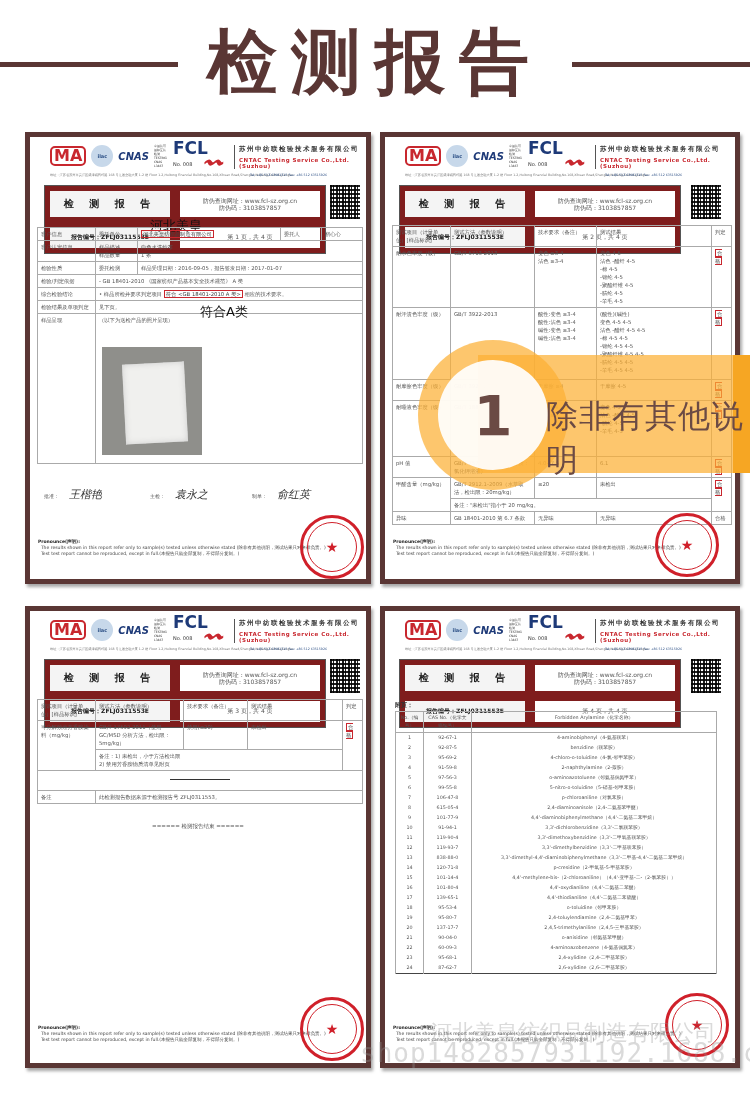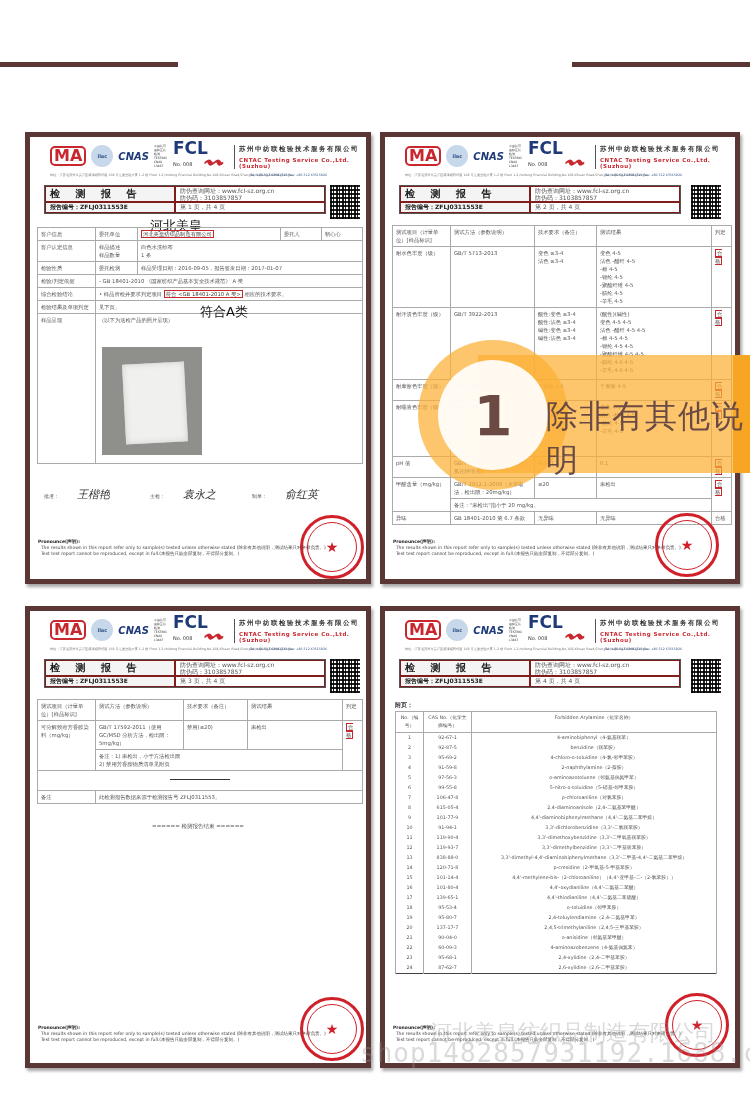--- a/index.html
+++ b/index.html
@@ -19,51 +19,52 @@
 .cnas{color:#1e3a78;font-weight:bold;font-style:italic;font-size:10px}
 .tiny{font-size:3px;color:#333;line-height:4px;width:14px}
 .fcl{color:#1e3a78;font-weight:bold;font-size:17px;line-height:16px}
 .fcl small{display:block;font-size:5px;color:#333;font-weight:normal}
 .swoosh{position:absolute;top:10px;font-size:18px;color:#c8272e;font-weight:bold;transform:skewX(-20deg)}
 .coname{position:absolute;top:8px;font-size:6.5px;color:#333;font-weight:bold;letter-spacing:1.5px;border-left:1px solid #555;padding-left:4px}
 .coname .en{color:#c8272e;letter-spacing:.5px;font-size:5.5px;display:block;margin-top:3px}
 .addr{position:absolute;top:36px;left:20px;font-size:3.2px;color:#777;line-height:4.5px;width:300px}
 .addr .r{position:absolute;left:200px;top:0;color:#2c4f85}
 .hdtab{position:absolute;top:48px;left:14px;border:1px solid #555;display:grid;grid-template-columns:130px 150px;font-size:6px}
-.hdtab div{border:1px solid #7f1d1d;padding:0 4px;background:#f4f4f4}
+.hdtab div{border:5px solid #7f1d1d;padding:6px 4px;text-align:center;background:#f4f4f4}
 .hdtab .big{font-size:10px;font-weight:bold;letter-spacing:6px;color:#222}
 .hdtab .w{background:#fff;line-height:7px}
 .hdtab .b{font-weight:bold;color:#222}
 .qr{position:absolute;top:48px;width:30px;height:34px;background:repeating-linear-gradient(90deg,#222 0 2px,#fff 2px 3px,#222 3px 4px,#fff 4px 6px),repeating-linear-gradient(0deg,#222 0 2px,#fff 2px 4px);background-blend-mode:multiply}
 table{border-collapse:collapse;position:absolute;font-size:5.3px;color:#555}
 td,th{border:1px solid #aaa;padding:2px 3px;vertical-align:top;font-weight:normal;text-align:left;line-height:8px}
 .redbox{border:1.3px solid #c8272e;padding:0 1px;color:#444}
 .annot{position:absolute;font-size:13px;color:#111}
 .sample{position:absolute;left:72px;top:210px;width:100px;height:108px;background:#8f8f8b}
 .sample::after{content:"";position:absolute;left:22px;top:16px;width:62px;height:80px;background:#f0f0ee;box-shadow:inset 0 0 6px #ccc;transform:rotate(-3deg)}
 .sig{position:absolute;top:350px;font-size:5px;color:#555}
-.sig .s{font-size:11px;font-family:"DejaVu Serif",serif;font-style:italic;color:#333;margin-left:18px}
+.sig .s{font-size:11px;font-family:"DejaVu Serif",serif;font-style:italic;color:#333;margin-left:10px}
 .pron{position:absolute;left:8px;font-size:4.5px;color:#444;line-height:6px;width:300px}
 .pron b{color:#222}
 .stamp{position:absolute;width:64px;height:64px;border-radius:50%;border:3px solid #d0202a;display:flex;align-items:center;justify-content:center;color:#d0202a;font-size:14px}
 .stamp::before{content:"";position:absolute;inset:4px;border:1px solid #d0202a;border-radius:50%}
 .overlay{position:absolute;left:418px;top:340px;width:332px;height:150px}
 .ov-band{position:absolute;left:60px;top:15px;width:272px;height:118px;background:rgba(252,176,52,.72)}
 .ov-circ{position:absolute;left:0;top:0;width:150px;height:150px;border-radius:50%;background:rgba(252,176,52,.72)}
 .ov-in{position:absolute;left:20px;top:20px;width:110px;height:110px;border-radius:50%;background:rgba(255,255,255,.92);display:flex;align-items:center;justify-content:center;font-size:56px;color:#6b4a44;font-weight:bold}
 .ov-text{position:absolute;left:128px;top:55px;font-size:32px;color:#6b4a44;letter-spacing:1px}
 .ov-edge{position:absolute;left:315px;top:15px;width:17px;height:118px;background:#f6a623}
 .wm{position:absolute;left:360px;top:1038px;font-size:26px;color:rgba(150,150,150,.35);letter-spacing:1px;font-family:"DejaVu Sans Mono",monospace}
 .wm2{position:absolute;left:430px;top:1018px;font-size:22px;color:rgba(150,150,150,.35)}
 </style>
 </head>
 <body>
 
 <div class="hdr">
   <div class="line l1"></div>
+  <div class="ttl">检测报告</div>
   <div class="line l2"></div>
 </div>
 
 <div class="page p1">
   <div class="logos">
     <span class="ma">MA</span>
     <span class="ilac">ilac</span>
     <span class="cnas">CNAS</span>
     <span class="tiny">中国认可 国际互认 检测 TESTING CNAS L3487</span>
     <span class="fcl">FCL<small>No. 008</small></span>

